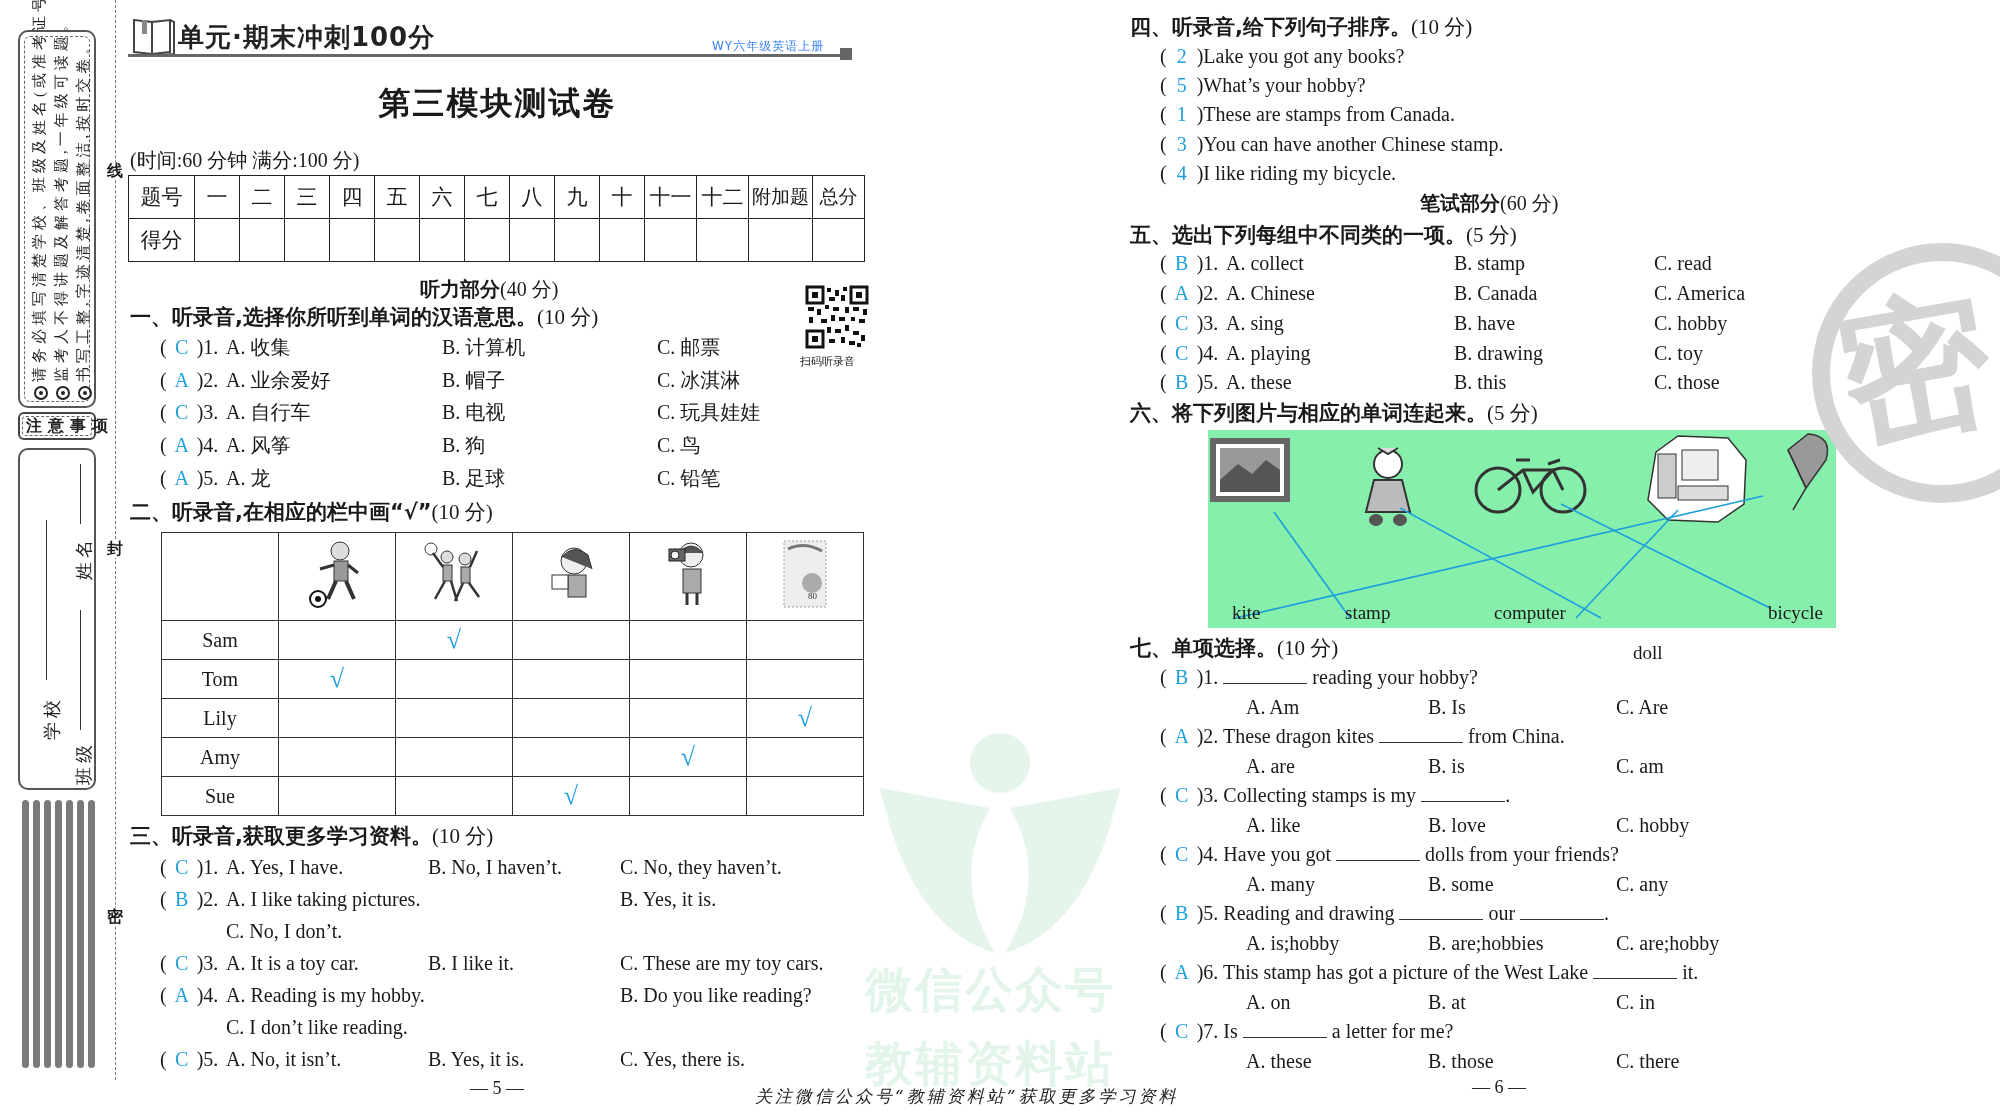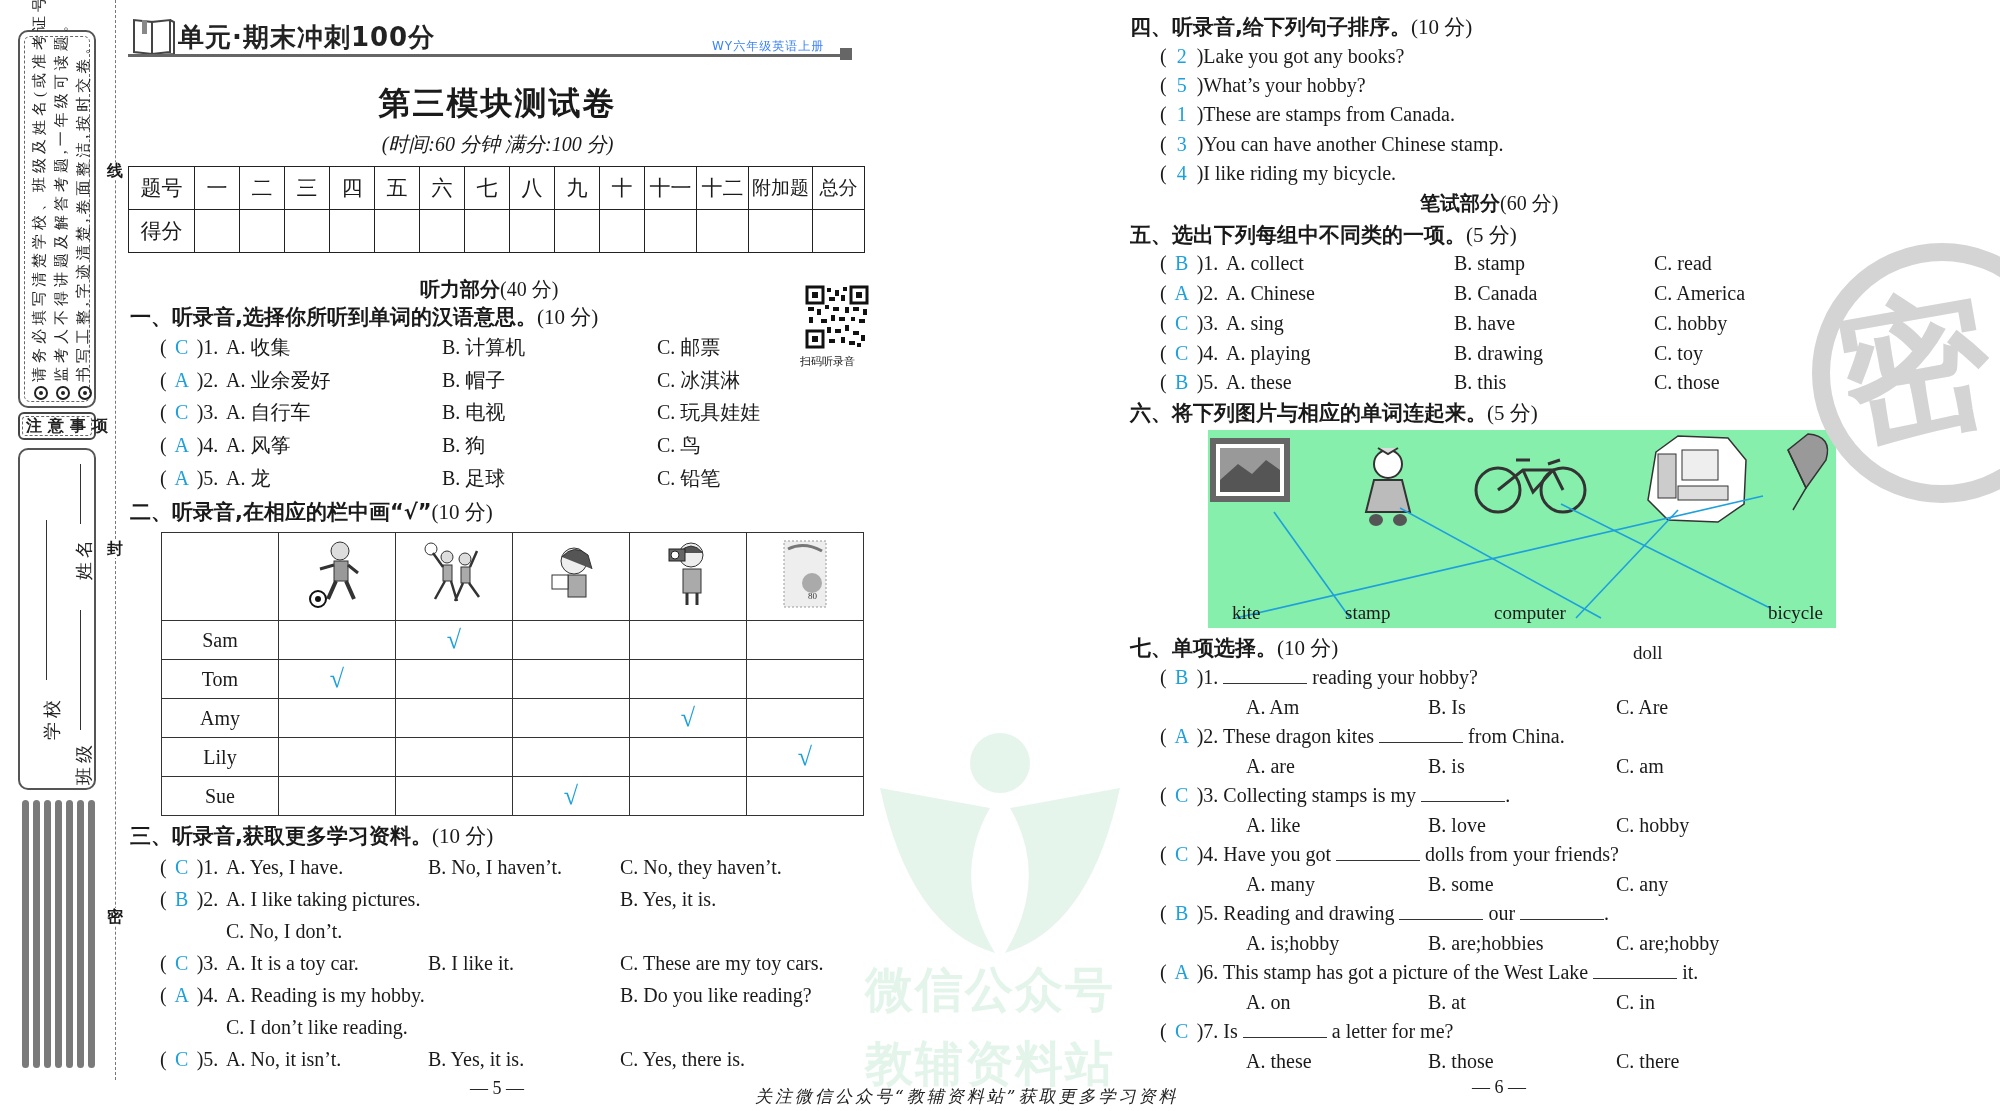--- a/index.html
+++ b/index.html
@@ -27,24 +27,24 @@
   .stripe { position:absolute; top:0; width:7px; height:268px; background:#7a7a7a; border-radius:4px; }
   .fold-line { left: 115px; top: 0; width: 0; height: 1080px; border-left: 1.5px dashed #777; }
   .fold-char { position:absolute; font-size: 16px; font-weight: bold; background:#fff; width: 18px; text-align:center; line-height: 18px; }
 
   
   .hdr-line { left: 128px; top: 54px; width: 720px; height: 3px; background: #666; }
   .hdr-sq { left: 840px; top: 48px; width: 12px; height: 12px; background: #666; }
   .hdr-title { left: 178px; top: 20px; font-size: 26px; font-weight: bold; white-space: nowrap; color: #222; font-family: "DejaVu Sans", sans-serif; letter-spacing: 1px;}
   .hdr-right { left: 712px; top: 38px; font-size: 12px; white-space: nowrap; color:#3b82f6; font-family:"DejaVu Sans", sans-serif; letter-spacing: 1px;}
   .main-title { left: 130px; width: 735px; top: 82px; text-align: center; font-size: 32px; font-weight: bold; letter-spacing: 2px; font-family: "DejaVu Serif", serif; }
-  .time-line { left: 130px; width: 735px; top: 131px; text-align: center; font-size: 20px; font-style: italic; }
-
-  
-  table.score { position: absolute; left: 128px; top: 166px; border-collapse: collapse; border-radius: 24px; }
+  .time-line { left: 130px; width: 735px; top: 147px; font-size: 20px; }
+
+  
+  table.score { position: absolute; left: 128px; top: 175px; border-collapse: collapse; border-radius: 24px; }
   table.score td { border: 1.5px solid #222; height: 43px; text-align: center; font-size: 21px; font-family: "DejaVu Sans", sans-serif; padding: 0; }
 
   
   table.check { position: absolute; left: 161px; top: 532px; border-collapse: collapse; }
   table.check td { border: 1.5px solid #333; text-align: center; padding: 0; font-size: 20px; }
   table.check tr.pics td { height: 88px; }
   table.check tr.body td { height: 39px; }
   .tick { color: #1ea0dc; font-size: 26px; }
   .pic { display:inline-block; width: 62px; height: 70px; }
 
@@ -286,34 +286,34 @@
   </tr>
   <tr class="body">
     <td>Tom</td>
     <td><span class="tick">√</span></td>
     <td></td>
     <td></td>
     <td></td>
     <td></td>
   </tr>
   <tr class="body">
+    <td>Lily</td>
+    <td></td>
+    <td></td>
+    <td></td>
+    <td></td>
+    <td><span class="tick">√</span></td>
+  </tr>
+  <tr class="body">
     <td>Amy</td>
     <td></td>
     <td></td>
     <td></td>
     <td><span class="tick">√</span></td>
     <td></td>
-  </tr>
-  <tr class="body">
-    <td>Lily</td>
-    <td></td>
-    <td></td>
-    <td></td>
-    <td></td>
-    <td><span class="tick">√</span></td>
   </tr>
   <tr class="body">
     <td>Sue</td>
     <td></td>
     <td></td>
     <td><span class="tick">√</span></td>
     <td></td>
     <td></td>
   </tr>
 </tbody>

